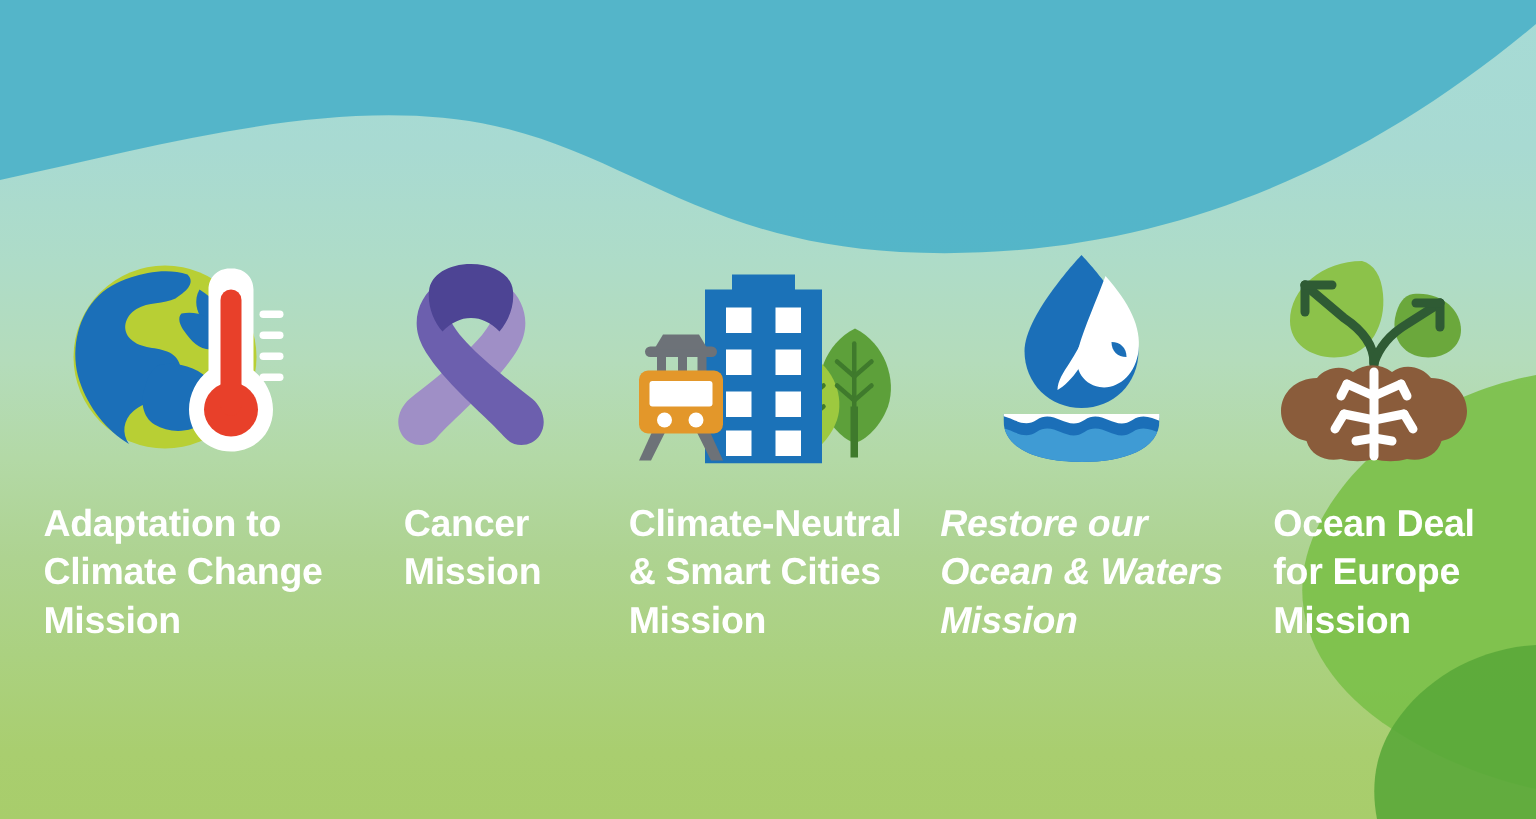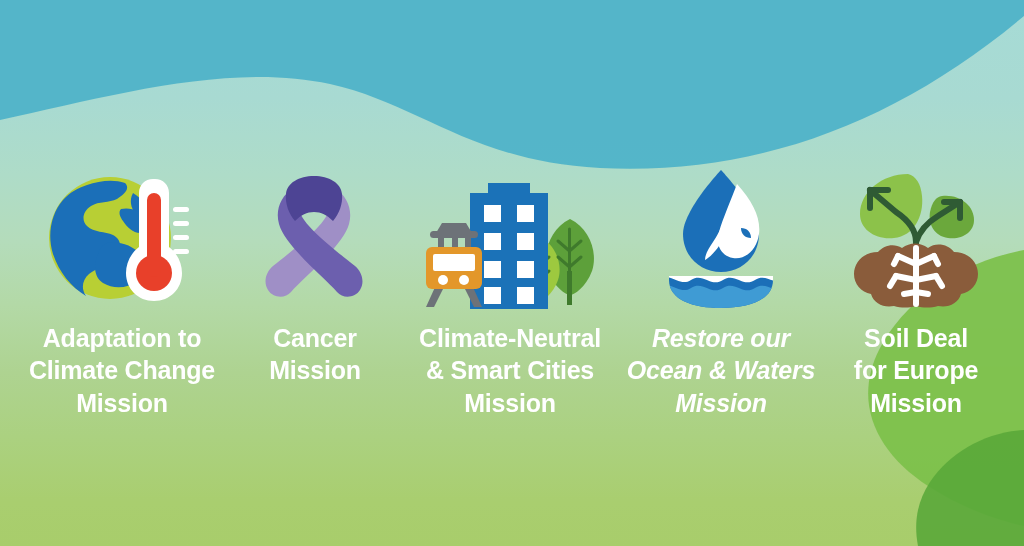--- a/index.html
+++ b/index.html
@@ -50,26 +50,25 @@
 
   .icon-wrap{
     height:140px;
     display:flex;
     align-items:center;
     justify-content:center;
   }
   .icon-wrap svg{display:block;}
 
   .m-label{
-    margin-top:14px;
+    margin-top:25px;
     color:#ffffff;
     font-size:25px;
     font-weight:bold;
     line-height:1.29;
-    text-align:center;
     letter-spacing:-0.2px;
     white-space:pre-line;
   }
 </style>
 </head>
 <body>
 
 <div id="stage">
 
   <div class="bg-layer">
@@ -288,19 +287,19 @@
               <path d="M86,88 L90,96"></path>
             <path d="M68,112 L48,108"></path>
               <path d="M48,108 L42,118"></path>
             <path d="M68,112 L88,108"></path>
               <path d="M88,108 L94,118"></path>
             <path d="M68,124 L56,126"></path>
             <path d="M68,124 L80,126"></path>
           </g>
         </svg>
       </div>
-      <div class="m-label">Soil Deal
+      <div class="m-label">Ocean Deal
 for Europe
 Mission</div>
     </div>
 
   </div>
 </div>
 
 </body></html>

